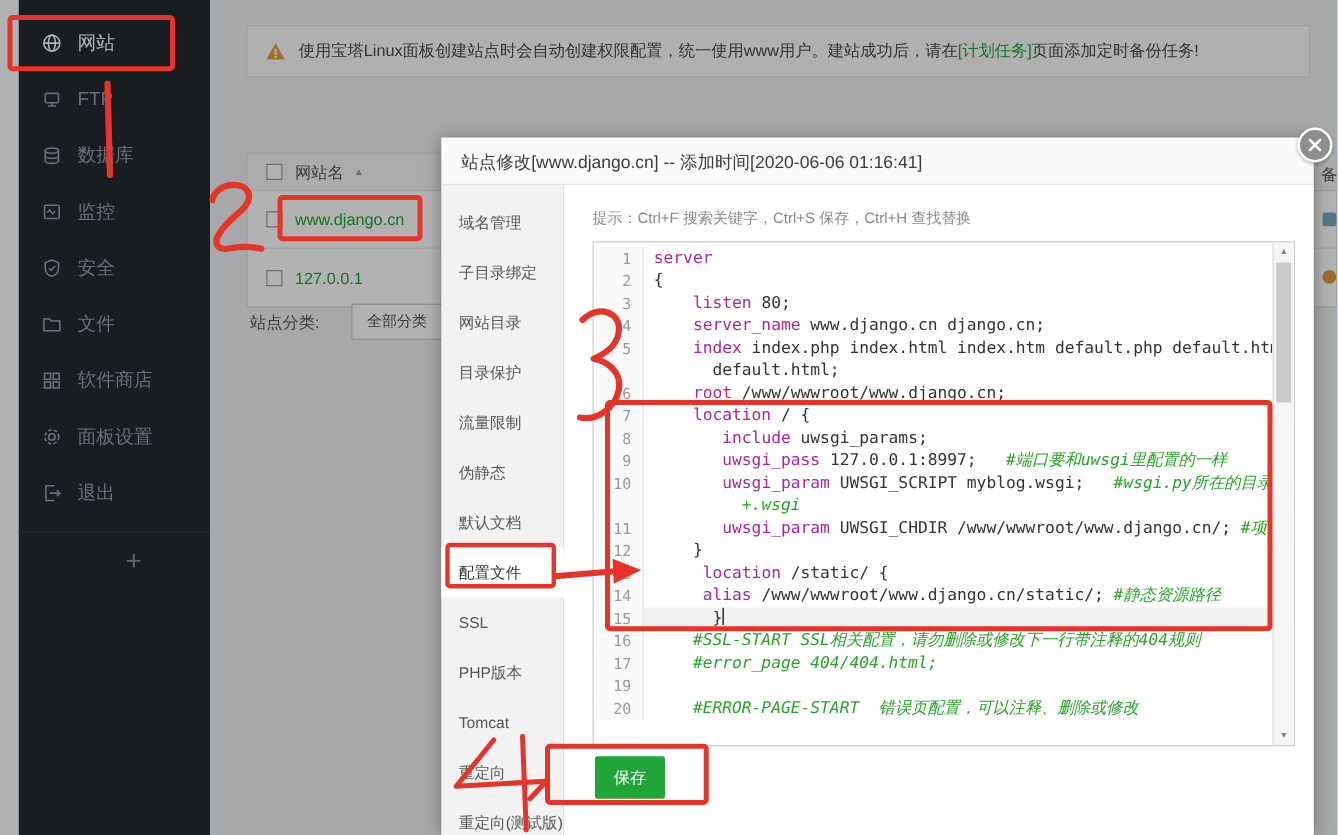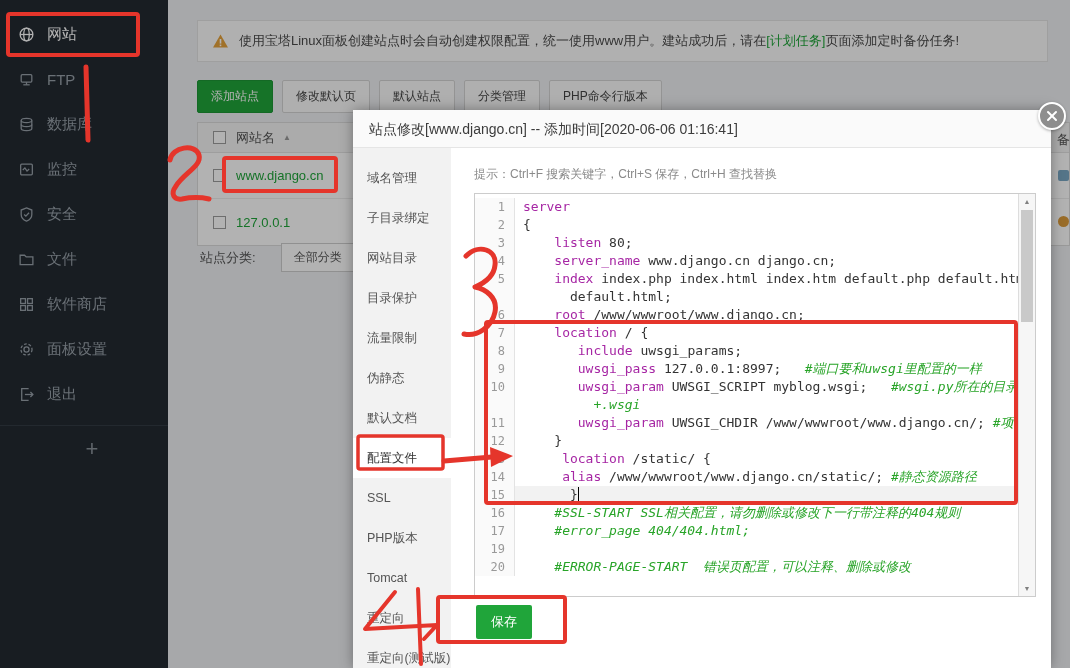--- a/index.html
+++ b/index.html
@@ -1,21 +1,21 @@
 <!DOCTYPE html>
 <html><head>
 <meta charset="utf-8">
 <style>
   * { margin:0; padding:0; box-sizing:border-box; }
   html,body { width:1070px; height:668px; overflow:hidden; background:#fff; }
   #stage { position:relative; width:1070px; height:668px; overflow:hidden;
            font-family:"Liberation Sans","DejaVu Sans",sans-serif; font-size:13px; color:#444; }
 
   
-  .sidebar { position:absolute; left:0; top:0; width:184px; height:668px; background:#232a32; z-index:1; }
+  .sidebar { position:absolute; left:15px; top:0; width:184px; height:668px; background:#232a32; z-index:1; }
   .side-item { display:flex; align-items:center; height:45px; padding-left:18px; color:#98a1a9;
                font-size:15px; cursor:pointer; }
   .side-item.first { margin-top:12px; }
   .side-item.active { color:#ffffff; }
   .side-item svg { width:17px; height:17px; margin-right:12px; flex:none; }
   .side-divider { border-top:1px solid #333b44; margin-top:8px; }
   .side-plus { text-align:center; color:#8a929a; font-size:22px; padding-top:10px; cursor:pointer; }
 
   .main { position:absolute; left:168px; top:0; right:0; bottom:0; background:#eff1f4; z-index:1; }
 
@@ -180,23 +180,20 @@
 
     <div class="alert">
       <svg viewBox="0 0 17 16">
           <polygon points="8.5,1.5 16,14.5 1,14.5" fill="#e6a23c"></polygon>
           <rect x="7.7" y="6" width="1.6" height="4.6" fill="#fff"></rect>
           <rect x="7.7" y="11.6" width="1.6" height="1.6" fill="#fff"></rect>
         </svg>
       <span class="txt"><span>使用宝塔Linux面板创建站点时会自动创建权限配置，统一使用www用户。建站成功后，请在</span><a>[计划任务]</a><span>页面添加定时备份任务!</span></span>
     </div>
 
-    <div class="btn-row">
-      
-    <button class="btn primary">添加站点</button><button class="btn">修改默认页</button><button class="btn">默认站点</button><button class="btn">分类管理</button><button class="btn">PHP命令行版本</button></div>
 
     <div class="site-table">
       <div class="thead">
         <span class="cb"></span>
         <span>网站名</span>
         <span class="sort-caret">▲</span>
         <span class="tail-head">备</span>
       </div>
       <div>
 

